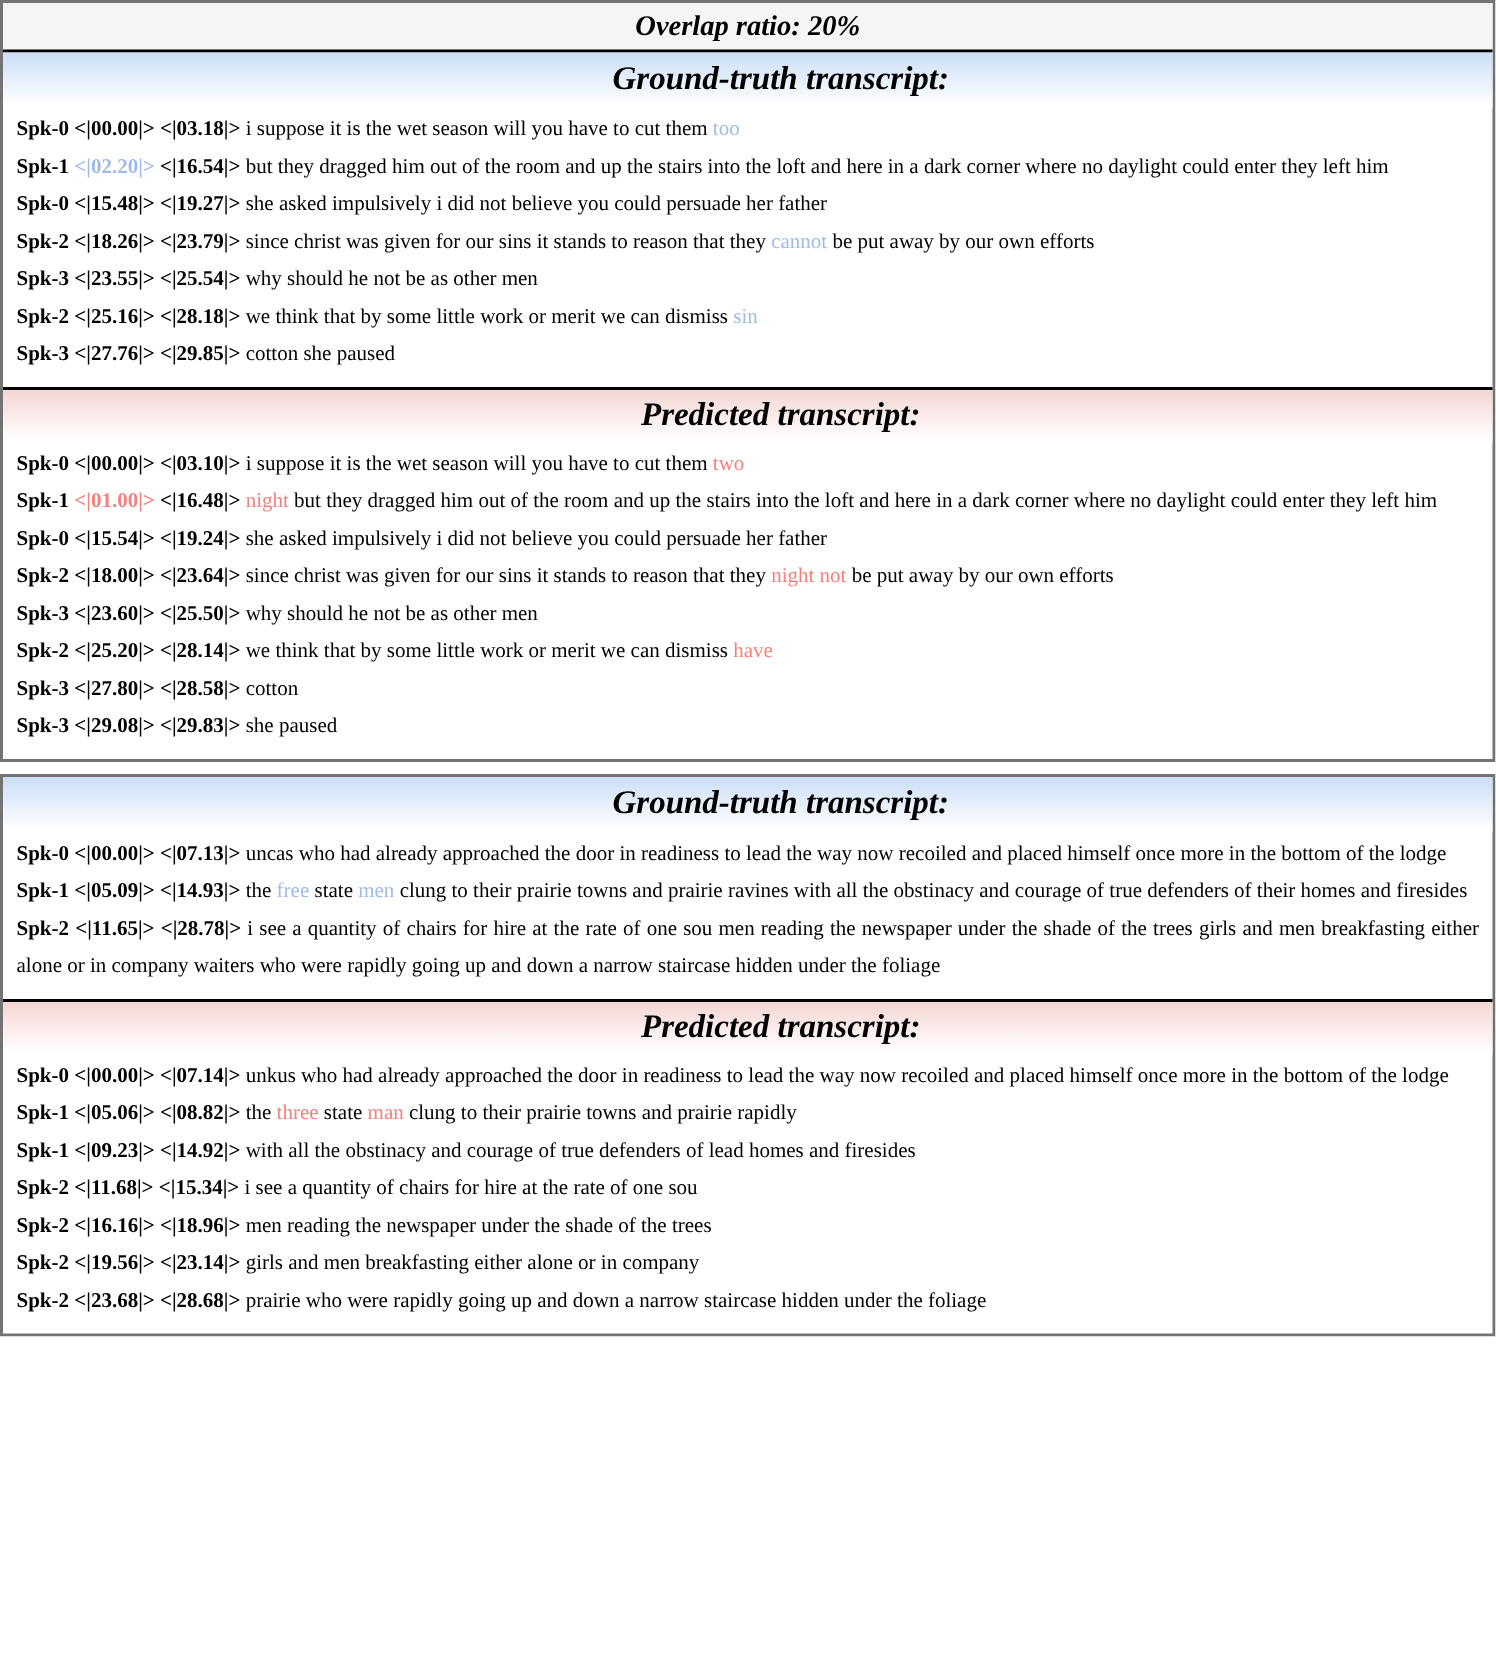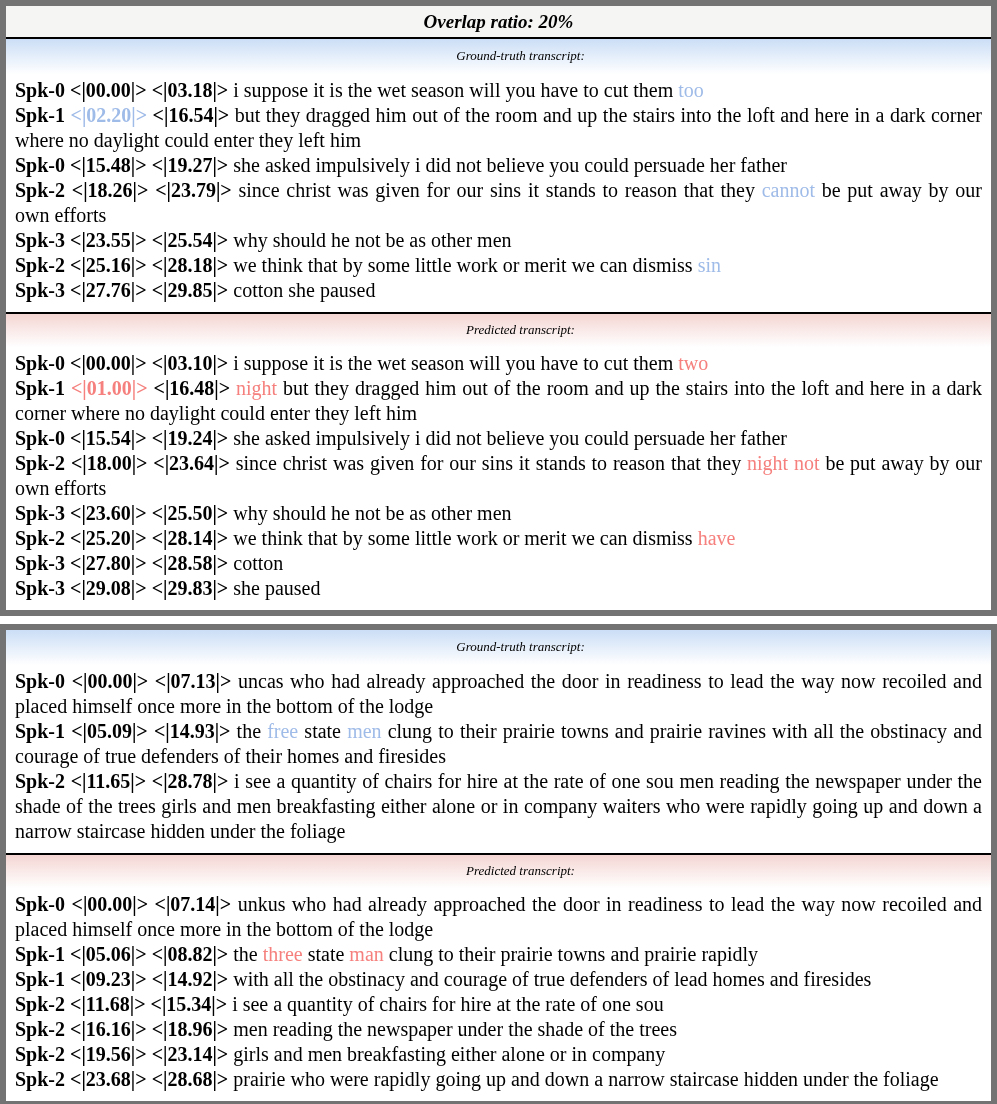--- a/index.html
+++ b/index.html
@@ -12,54 +12,54 @@
   * { box-sizing: border-box; }
   html, body { margin: 0; padding: 0; background: #ffffff; }
   body {
     width: 997px;
     font-family: "Liberation Serif", "DejaVu Serif", serif;
     color: #000;
   }
   .figure { width: 997px; }
   .panel {
     width: 997px;
-    border: 6px solid #737373;
+    border: 2px solid #737373;
     background: #fff;
   }
   .panel + .panel { margin-top: 8px; }
   .panel-title {
     background: var(--title-bg);
     border-bottom: 2px solid #000;
     text-align: center;
     font-weight: bold;
     font-style: italic;
     font-size: 19px;
     padding: 5px 0 4px 0;
   }
   .sec-header {
     height: 37px;
     display: flex;
     align-items: center;
     justify-content: center;
-    font-weight: normal;
+    font-weight: bold;
     font-style: italic;
-    font-size: 13px;
+    font-size: 22px;
     padding-bottom: 4px;
     padding-left: 44px;
   }
   .sec-header.gt {
     background: linear-gradient(to bottom, var(--gt-top) 0%, #ffffff 95%);
   }
   .sec-header.pred {
     border-top: 2px solid #000;
     background: linear-gradient(to bottom, var(--pred-top) 0%, #ffffff 95%);
   }
   .tbody {
     padding: 2px 9px 9px 9px;
-    font-size: 20px;
+    font-size: 14px;
     line-height: 25px;
     text-align: justify;
   }
   .tline { margin: 0; }
   .b { font-weight: bold; }
   .hl-gt { color: var(--gt-hl); }
   .hl-pred { color: var(--pred-hl); }
 </style>
 </head>
 <body>

